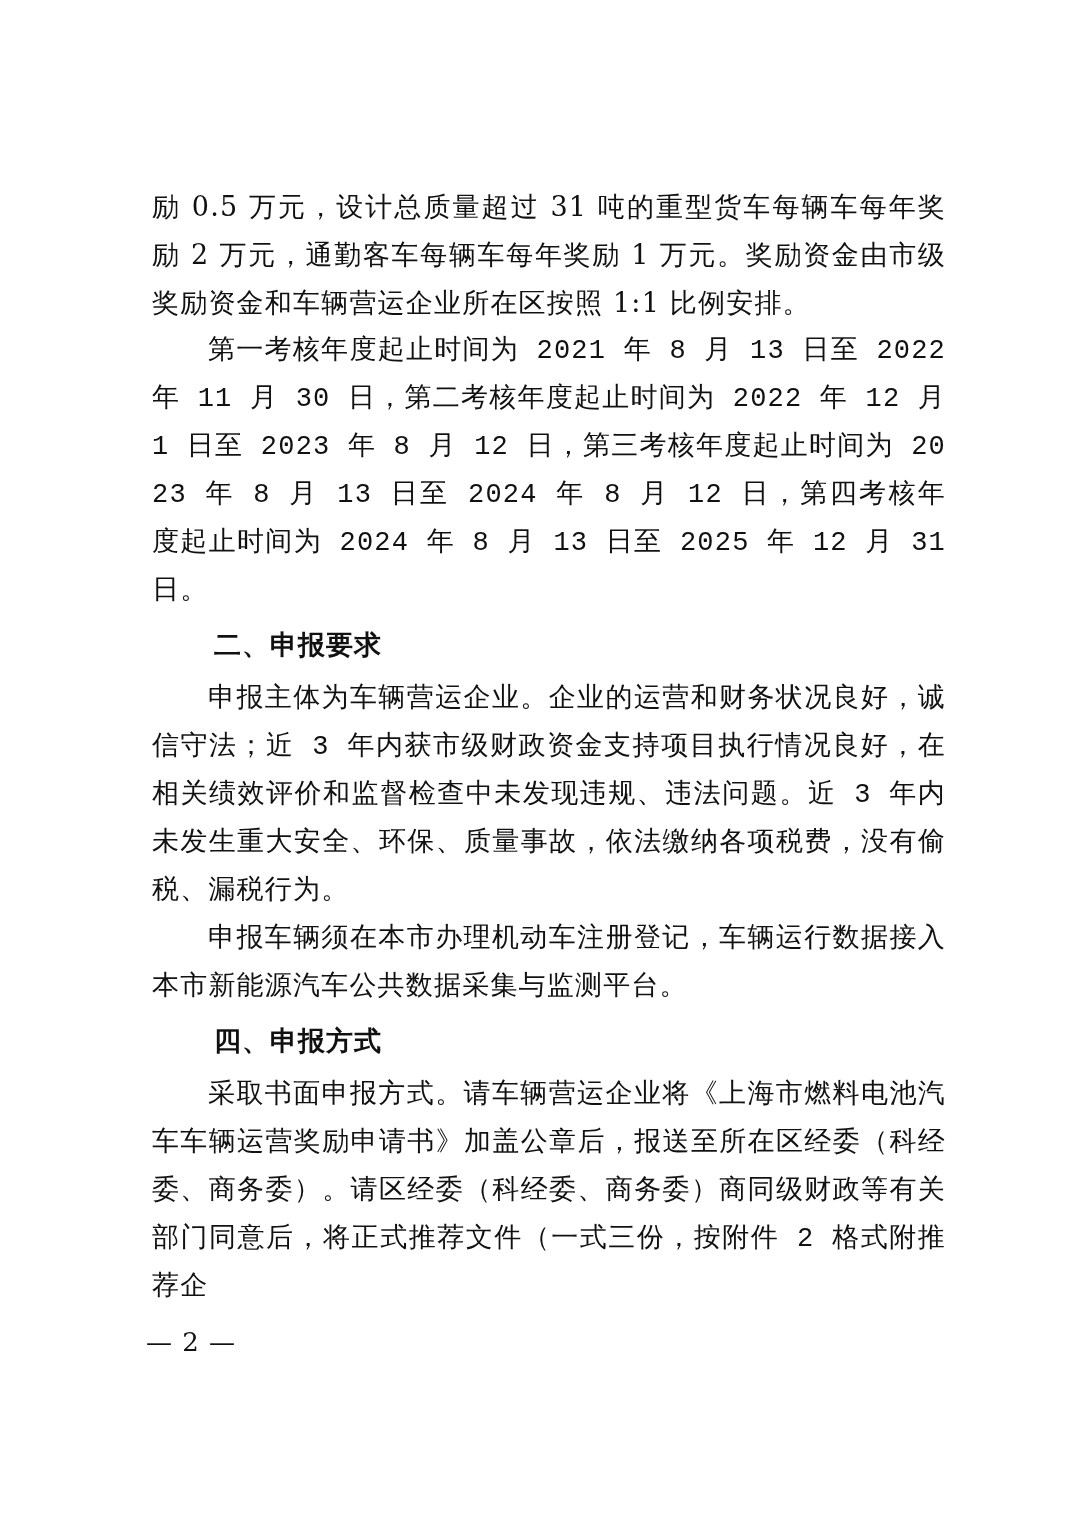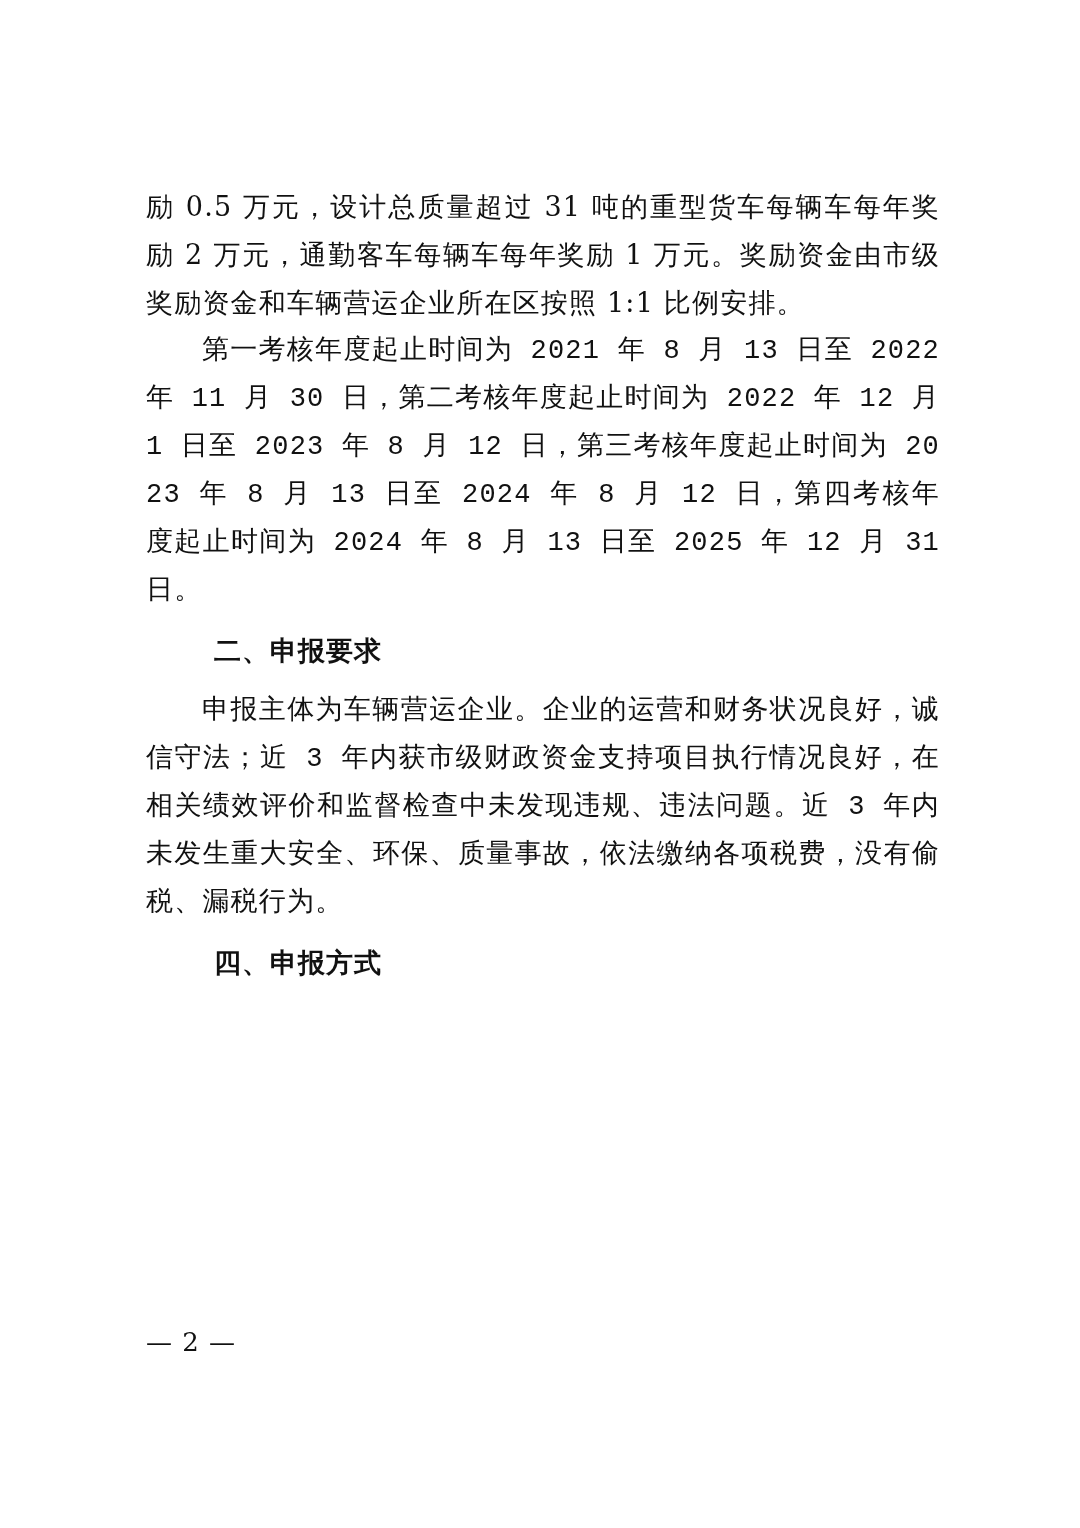--- a/index.html
+++ b/index.html
@@ -10,39 +10,39 @@
     body {
       width: 1080px;
       height: 1528px;
       position: relative;
       overflow: hidden;
       font-family: "DejaVu Serif", "Liberation Serif", serif;
       color: #111111;
     }
     .page {
       position: absolute;
-      left: 146px;
+      left: 152px;
       top: 183px;
       width: 794px;
     }
     .para {
       margin: 0;
       font-size: 27px;
       line-height: 48px;
       letter-spacing: 1.2px;
       text-align: justify;
       text-align-last: left;
       word-break: break-all;
     }
     .indent {
       text-indent: 56px;
       font-family: Liberation Mono, monospace;
     }
     .heading {
-      margin: 12px;
+      margin: 6px;
       font-family: "DejaVu Sans", "Liberation Sans", sans-serif;
       font-weight: bold;
       font-size: 27px;
       line-height: 48px;
       letter-spacing: 1px;
       text-indent: 56px;
     }
     .footer {
       position: absolute;
       left: 146px;
@@ -54,18 +54,20 @@
   </style>
 </head>
 <body>
 
 <div class="page">
   <p class="para">励 0.5 万元，设计总质量超过 31 吨的重型货车每辆车每年奖励 2 万元，通勤客车每辆车每年奖励 1 万元。奖励资金由市级奖励资金和车辆营运企业所在区按照 1:1 比例安排。</p>
   <p class="para indent">第一考核年度起止时间为 2021 年 8 月 13 日至 2022 年 11 月 30 日，第二考核年度起止时间为 2022 年 12 月 1 日至 2023 年 8 月 12 日，第三考核年度起止时间为 2023 年 8 月 13 日至 2024 年 8 月 12 日，第四考核年度起止时间为 2024 年 8 月 13 日至 2025 年 12 月 31 日。</p>
 
   <h2 class="heading">二、申报要求</h2>
   <p class="para indent">申报主体为车辆营运企业。企业的运营和财务状况良好，诚信守法；近 3 年内获市级财政资金支持项目执行情况良好，在相关绩效评价和监督检查中未发现违规、违法问题。近 3 年内未发生重大安全、环保、质量事故，依法缴纳各项税费，没有偷税、漏税行为。</p>
+  <p class="para indent">申报车辆须在本市办理机动车注册登记，车辆运行数据接入本市新能源汽车公共数据采集与监测平台。</p>
 
 
   <h2 class="heading">四、申报方式</h2>
+  <p class="para indent">采取书面申报方式。请车辆营运企业将《上海市燃料电池汽车车辆运营奖励申请书》加盖公章后，报送至所在区经委（科经委、商务委）。请区经委（科经委、商务委）商同级财政等有关部门同意后，将正式推荐文件（一式三份，按附件 2 格式附推荐企</p>
 </div>
 
 <div class="footer">— 2 —</div>
 
 </body></html>

